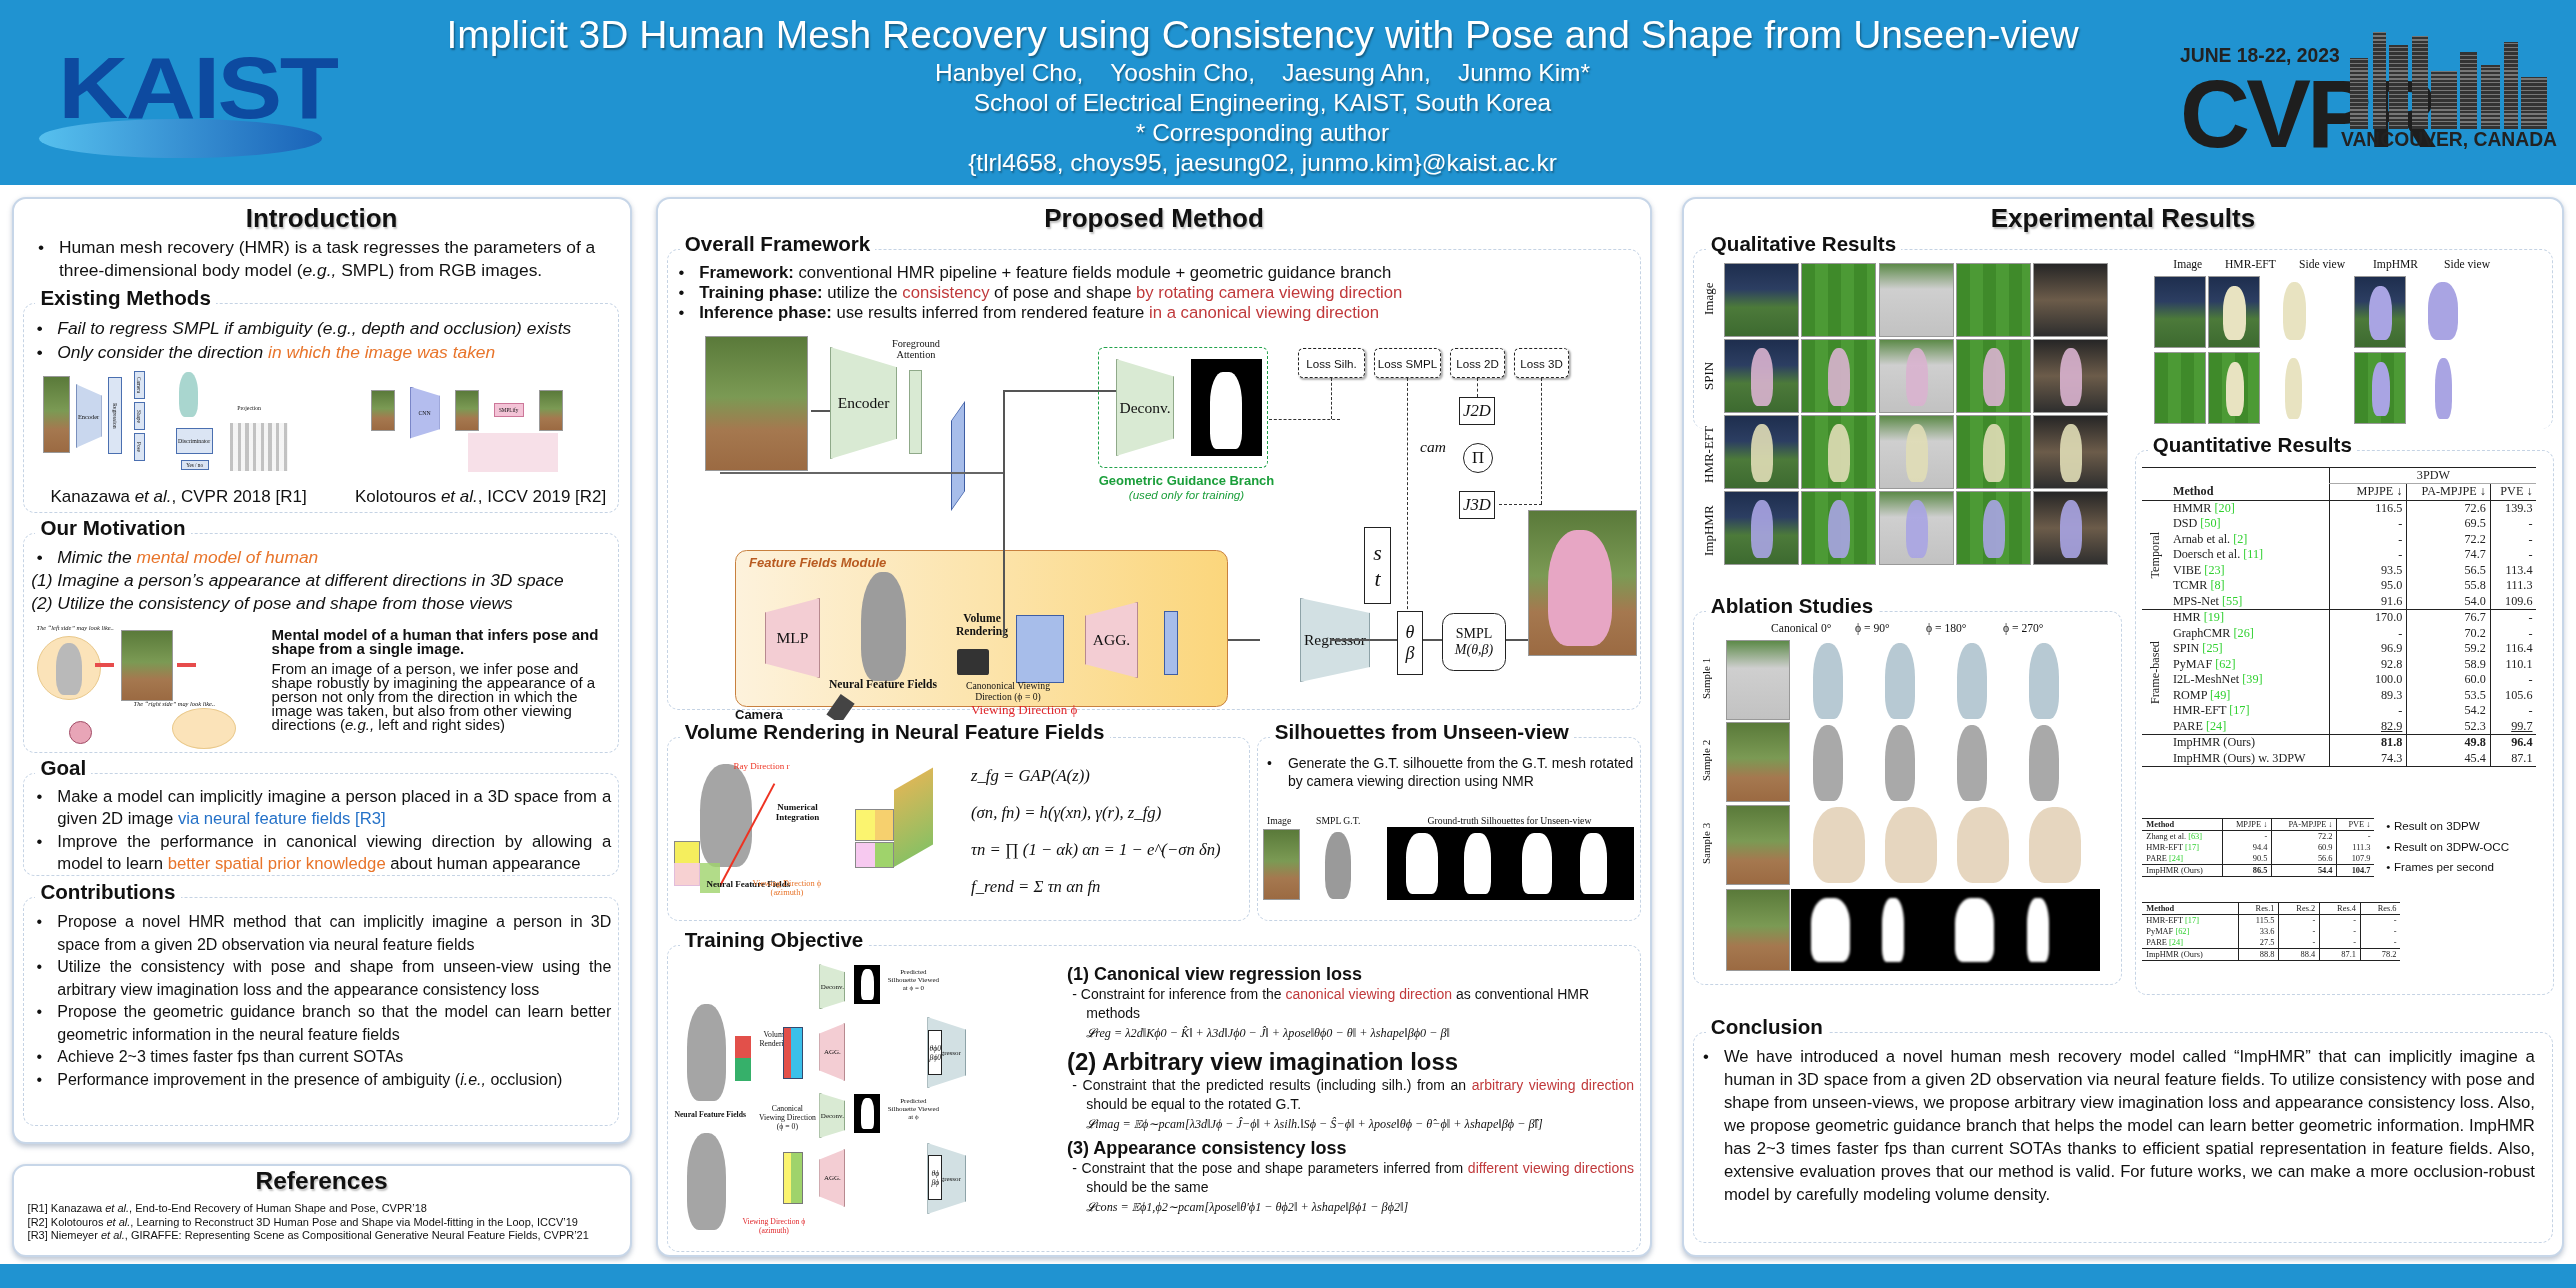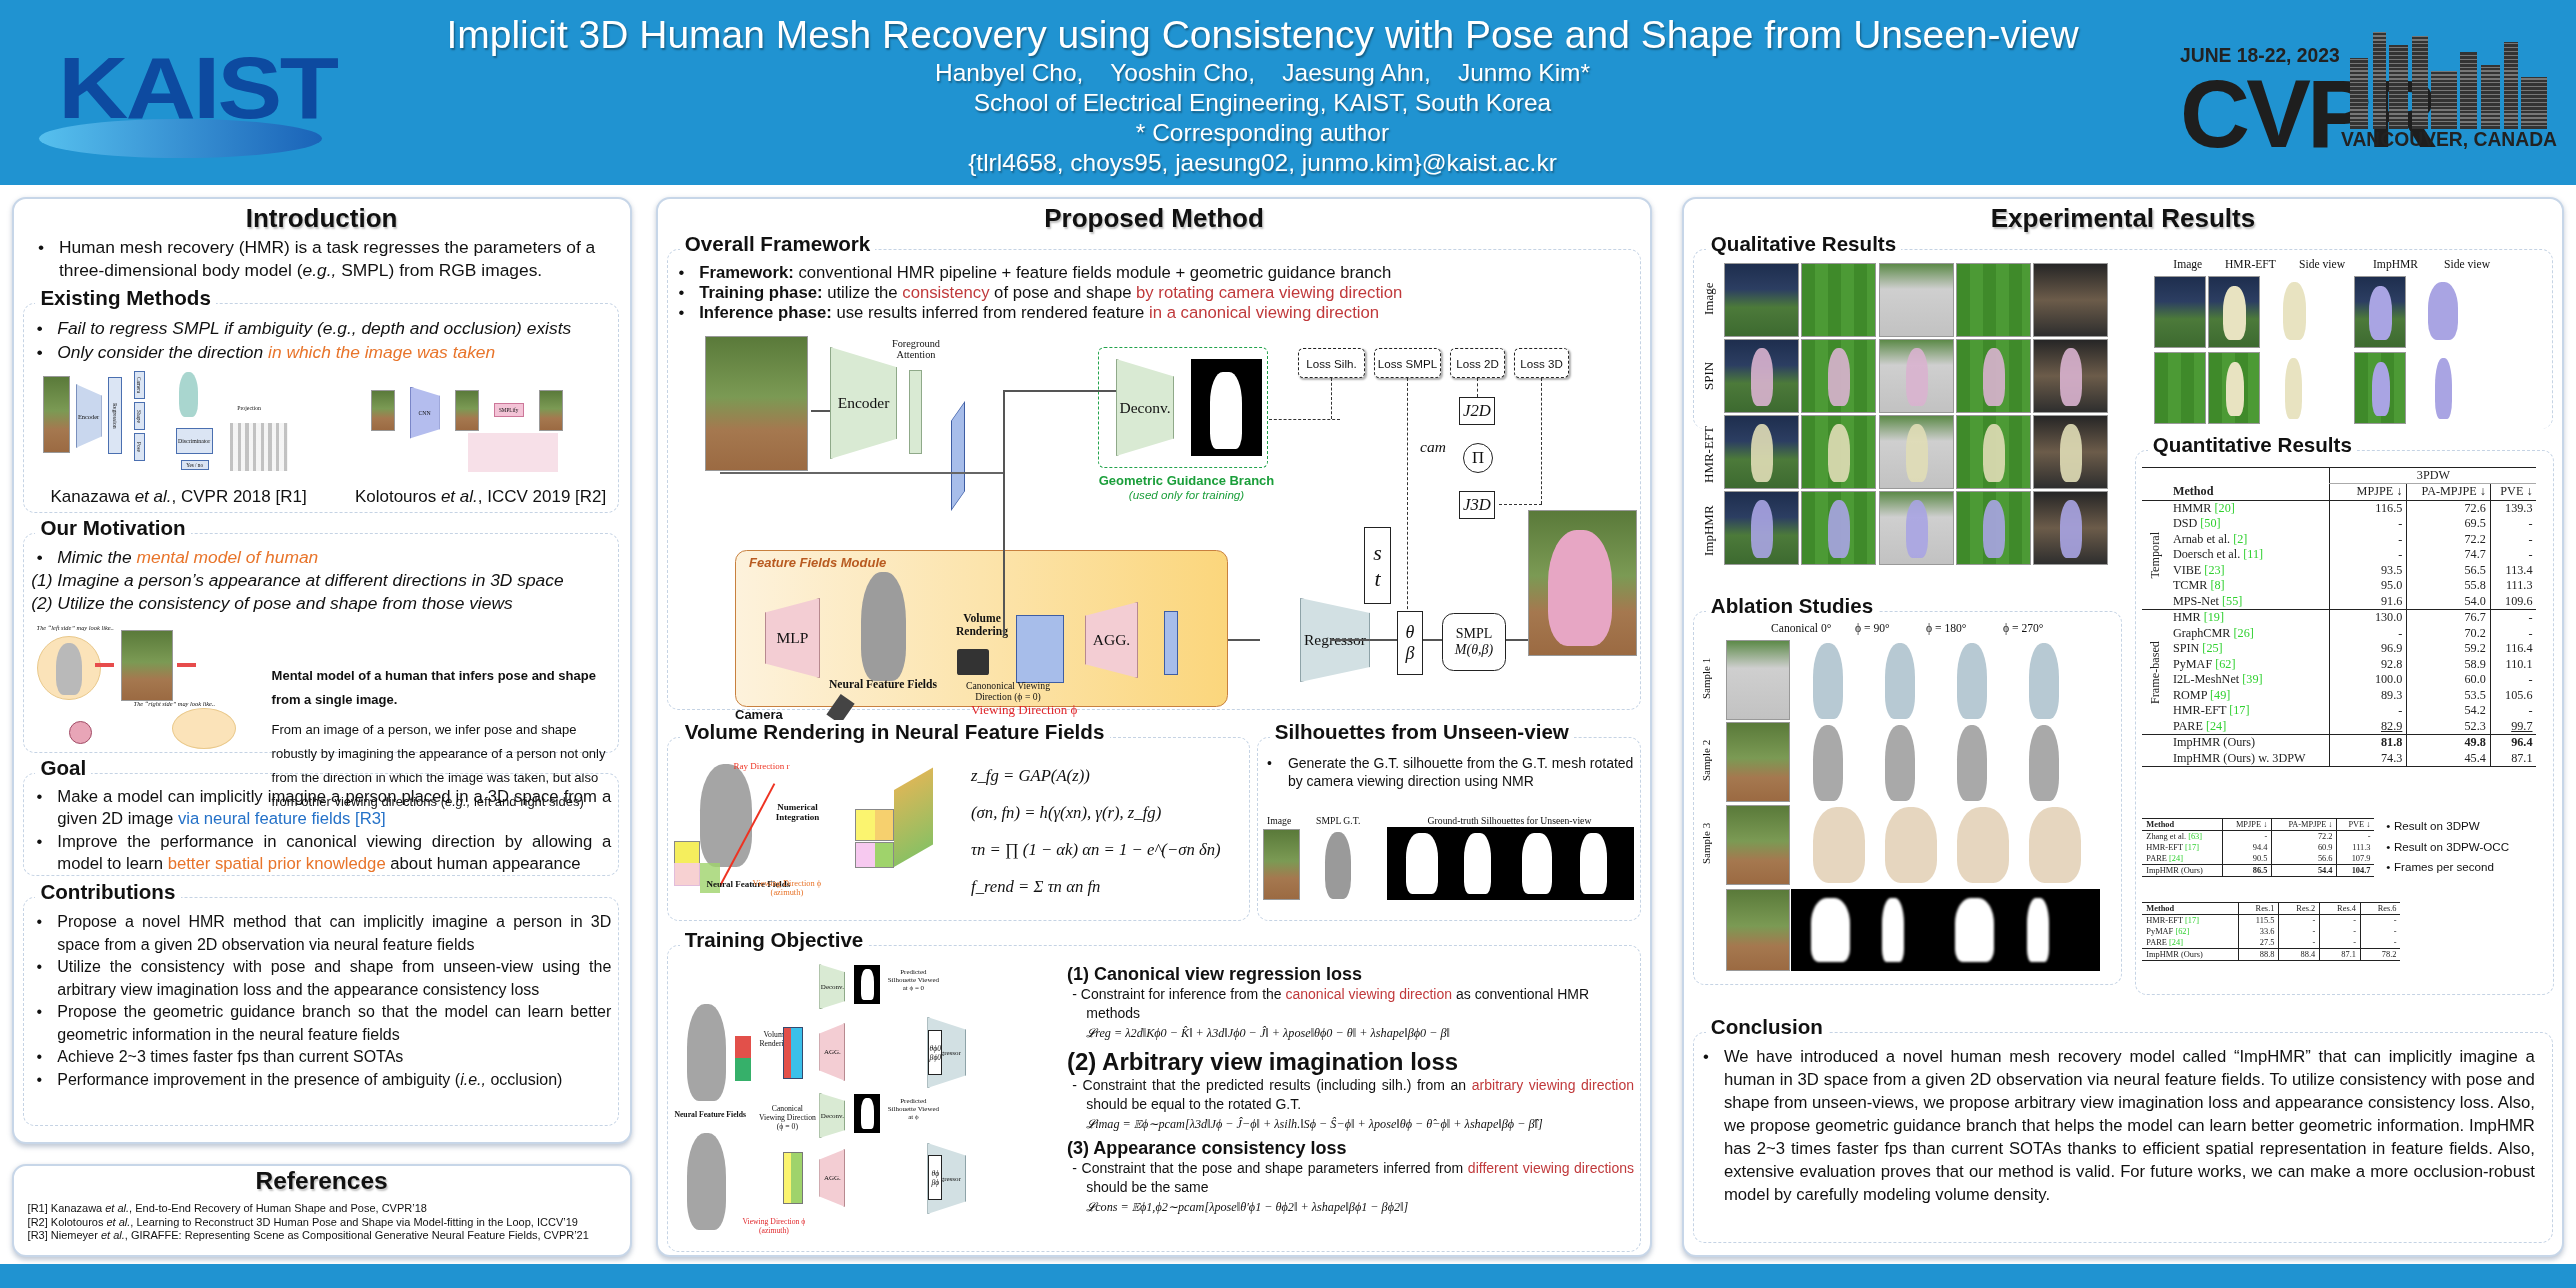--- a/index.html
+++ b/index.html
@@ -161,21 +161,21 @@
       <div style="position:absolute;left:0;top:11.6px;width:64px;height:64px;border-radius:50%;background:#fbe3b9;border:1.3px solid #e9c88a;"></div>
       <div class="mesh" style="left:19.3px;top:19.3px;width:26px;height:52px;background:#b9b9b9;"></div>
       <div class="photo field" style="left:84px;top:6.4px;width:52px;height:71px;"></div>
       <div style="position:absolute;left:58px;top:39px;width:19.3px;height:3.9px;background:#e74c4c;"></div>
       <div style="position:absolute;left:140px;top:39px;width:19.3px;height:3.9px;background:#e74c4c;"></div>
       <div style="position:absolute;left:135px;top:84px;width:64px;height:41px;border-radius:50%;background:#fbe3b9;border:1.3px solid #e9c88a;"></div>
       <div style="position:absolute;left:32px;top:97px;width:23px;height:23px;border-radius:50%;background:#e8a5b7;border:1.3px solid #a14c66;"></div>
       <div style="position:absolute;left:0;top:0;font-size:6.4px;font-style:italic;font-family:'Liberation Serif',serif;">The “left side” may look like..</div>
       <div style="position:absolute;left:97px;top:76px;font-size:6.4px;font-style:italic;font-family:'Liberation Serif',serif;">The “right side” may look like..</div>
     </div>
-    <div style="position:absolute;left:248px;top:94px;width:338px;font-size:13px;line-height:24px;margin-top:36px;">
+    <div style="position:absolute;left:248px;top:94px;width:338px;font-size:15px;line-height:14px;">
       <div style="font-weight:bold;margin-bottom:6.4px;">Mental model of a human that infers pose and shape from a single image.</div>
       <div><span>From an image of a person, we infer pose and shape robustly by imagining the appearance of a person not only from the direction in which the image was taken, but also from other viewing directions (</span><span class="it">e.g.,</span><span> left and right sides)</span></div>
     </div>
   </div>
 
   <div class="sub" style="left:9px;top:574px;width:596px;height:103px;">
     <div class="sub-title">Goal</div>
     <ul class="bul" style="position:absolute;left:7.7px;top:11.6px;width:580px;font-size:16.7px;line-height:22.5px;text-align:justify;">
       <li><span>Make a model can implicitly imagine a person placed in a 3D space from a given 2D image </span><span class="blue">via neural feature fields [R3]</span></li>
       <li><span>Improve the performance in canonical viewing direction by allowing a model to learn </span><span class="orange">better spatial prior knowledge</span><span> about human appearance</span></li>
@@ -560,21 +560,21 @@
           </tr>
           <tr>
             <td class="">MPS-Net <span class="ref">[55]</span></td>
             <td class="vb num" style="">91.6</td>
             <td class="vb num" style="">54.0</td>
             <td class="vb num" style="">109.6</td>
           </tr>
           <tr class="bt">
             <td rowspan="8" class="rot" style="font-size:12.2px;">Frame-based</td>
             <td class="">HMR <span class="ref">[19]</span></td>
-            <td class="vb num" style="">130.0</td>
+            <td class="vb num" style="">170.0</td>
             <td class="vb num" style="">76.7</td>
             <td class="vb num" style="">-</td>
           </tr>
           <tr>
             <td class="">GraphCMR <span class="ref">[26]</span></td>
             <td class="vb num" style="">-</td>
             <td class="vb num" style="">70.2</td>
             <td class="vb num" style="">-</td>
           </tr>
           <tr>

